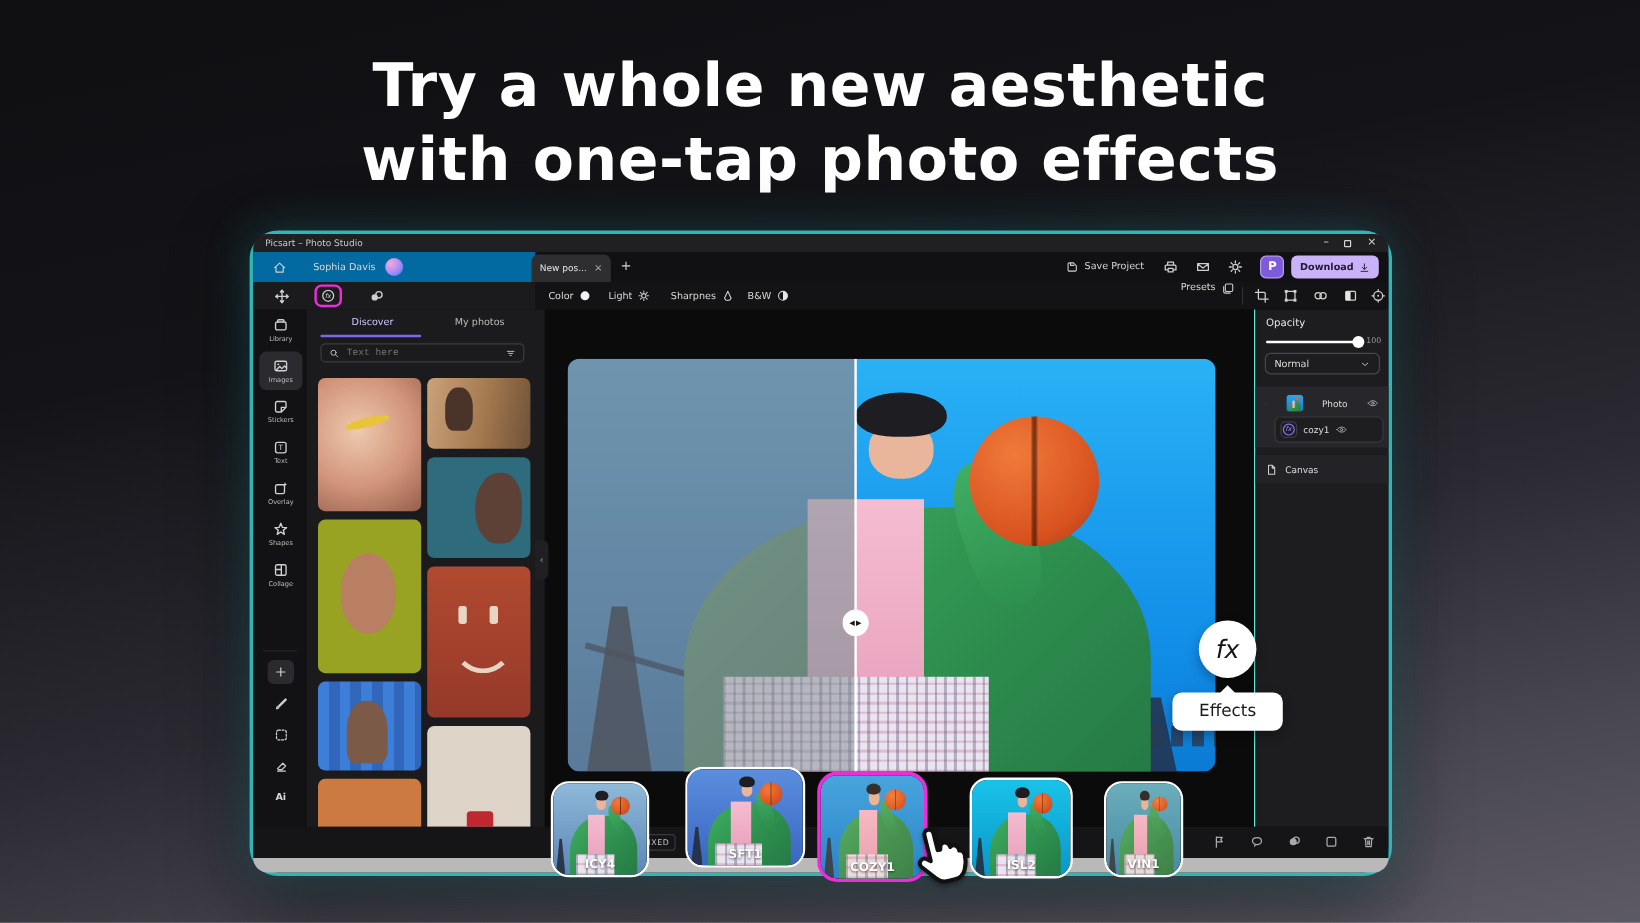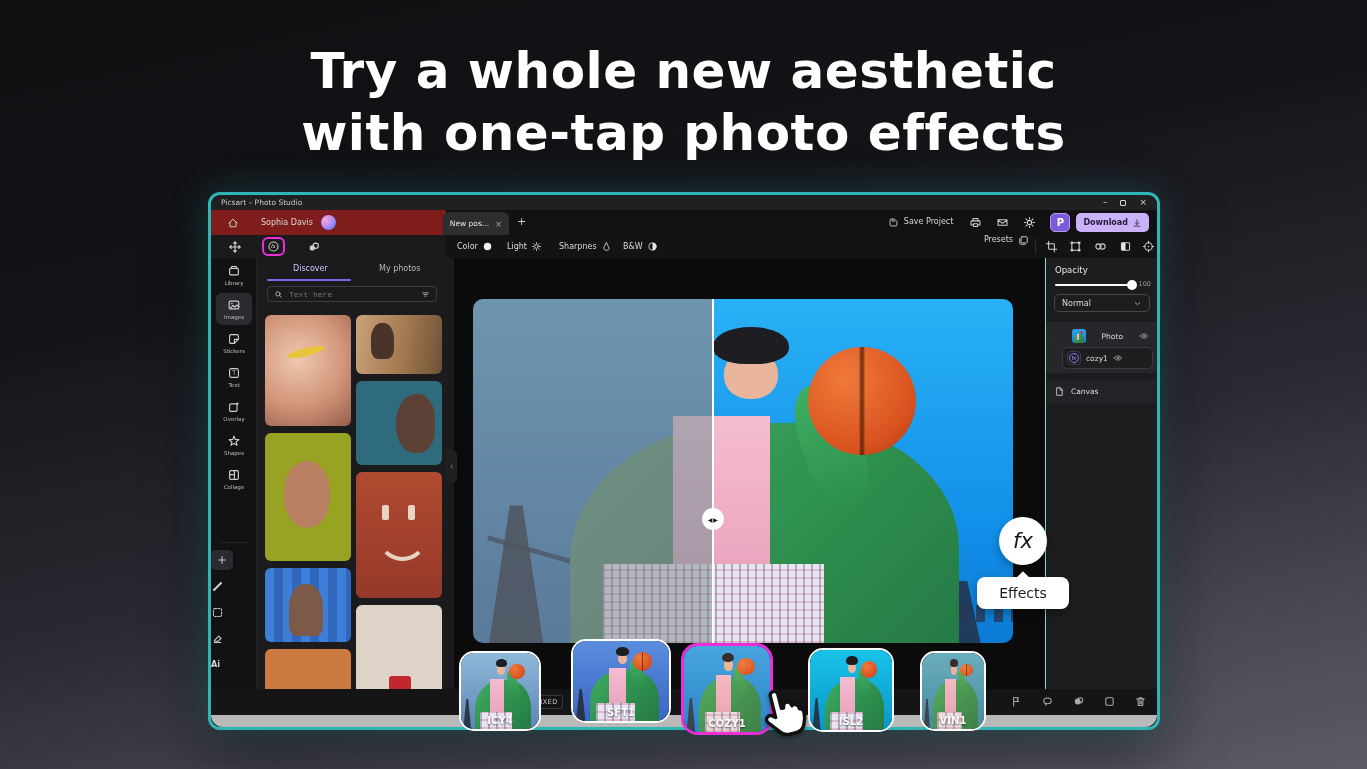--- a/index.html
+++ b/index.html
@@ -6,33 +6,33 @@
   body{
     width:1367px;height:769px;overflow:hidden;position:relative;
     background:linear-gradient(168deg,#0f0f12 0%,#141418 32%,#2b2a32 62%,#4a4852 84%,#5d5a64 100%);
     font-family:"DejaVu Sans","Liberation Sans",sans-serif;
   }
   
   .hero{position:absolute;top:40px;left:0;right:0;text-align:center;color:#fff;
         font-size:50px;font-weight:700;line-height:62px;letter-spacing:.5px}
   
   .window{position:absolute;left:208px;top:192px;width:946px;height:532px;background:#141416;
-          border:3px solid #2fb5b6;border-radius:12px;
+          border:3px solid #2fb5b6;border-radius:24px;
           box-shadow:0 0 36px rgba(47,181,182,.28),0 20px 60px rgba(0,0,0,.55)}
   .window *{box-sizing:border-box}
   
   .titlebar{position:absolute;top:0;left:0;right:0;height:15px;background:#202023;
             border-radius:12px 12px 0 0;display:flex;align-items:center;padding:0 10px;
             color:#c9c9c9;font-size:7.5px}
   .win-controls{margin-left:auto;display:flex;gap:13px;align-items:center;color:#d5d5d5}
   .win-controls .glyph{font-size:9px;line-height:9px}
   .max-box{width:6px;height:6px;border:1px solid #d5d5d5;border-radius:1px}
   
   .appheader{position:absolute;top:15px;left:0;right:0;height:25px;background:#111113;display:block}
-  .appheader .leftblock{position:absolute;left:0;top:0;width:235px;height:25px;background:#7f1d1d;
+  .appheader .leftblock{position:absolute;left:0;top:0;width:235px;height:25px;background:#0369a1;
             display:flex;align-items:center;gap:8px;padding:0 0 0 16px}
   .username{font-size:8px;color:#d8d8d8;margin-left:14px}
   .avatar{width:15px;height:15px;border-radius:50%;
           background:radial-gradient(circle at 30% 30%,#f9a8d4,#a78bfa 55%,#3b82f6 90%)}
   .tab{position:absolute;left:232px;top:2px;width:66px;height:23px;background:#2e2e31;
        border-radius:6px 6px 0 0;display:flex;align-items:center;justify-content:center;gap:6px;
        color:#e6e6e6;font-size:7.5px}
   .tab .close{color:#a8a8a8;font-size:8.5px}
   .newtab{position:absolute;left:306px;top:4px;color:#cfcfcf;font-size:11px;line-height:16px}
   .hdr-right{position:absolute;right:8px;top:0;height:25px;display:flex;align-items:center;gap:0}
@@ -55,21 +55,21 @@
   .tool-sep{position:absolute;left:824px;top:4px;width:1px;height:15px;background:#2e2e31}
   .geo{position:absolute;top:5px;display:flex}
   
   .rail{position:absolute;left:0;top:63px;width:46px;height:431px;background:#121214;border-right:1px solid #232326}
   .rail-item{width:46px;height:34px;display:flex;flex-direction:column;align-items:center;justify-content:center;gap:2px;color:#bdbdbd}
   .rail-item span{font-size:5.5px}
   .rail-item.active{position:relative}
   .rail-item.active::before{content:"";position:absolute;left:5px;right:5px;top:1px;bottom:1px;background:#2b2b2f;border-radius:6px}
   .rail-item.active *{position:relative}
   .rail-sep{margin:4px 8px;border-top:1px solid #232326}
-  .rail-tool{width:46px;height:26px;display:flex;align-items:center;justify-content:flex-start;color:#cfcfcf}
+  .rail-tool{width:46px;height:26px;display:flex;align-items:center;justify-content:center;color:#cfcfcf}
   .plusbox{width:22px;height:20px;background:#2b2b2f;border-radius:5px;display:flex;align-items:center;justify-content:center}
   .ailbl{font-size:8px;font-weight:700;color:#d8d8d8}
   
   .leftpanel{position:absolute;left:46px;top:63px;width:197px;height:431px;background:#1b1b1d;overflow:hidden}
   .lp-tabs{position:relative;height:24px}
   .lp-tab{position:absolute;top:6px;font-size:8px}
   .lp-tab.discover{left:36px;color:#cfc8ff}
   .lp-tab.myphotos{left:122px;color:#b9b9b9}
   .lp-underline{position:absolute;left:10px;top:21px;width:84px;height:2px;background:#7a68e8;border-radius:1px}
   .searchbox{position:absolute;left:10px;top:28px;width:170px;height:16px;border:1px solid #3c3c3f;

